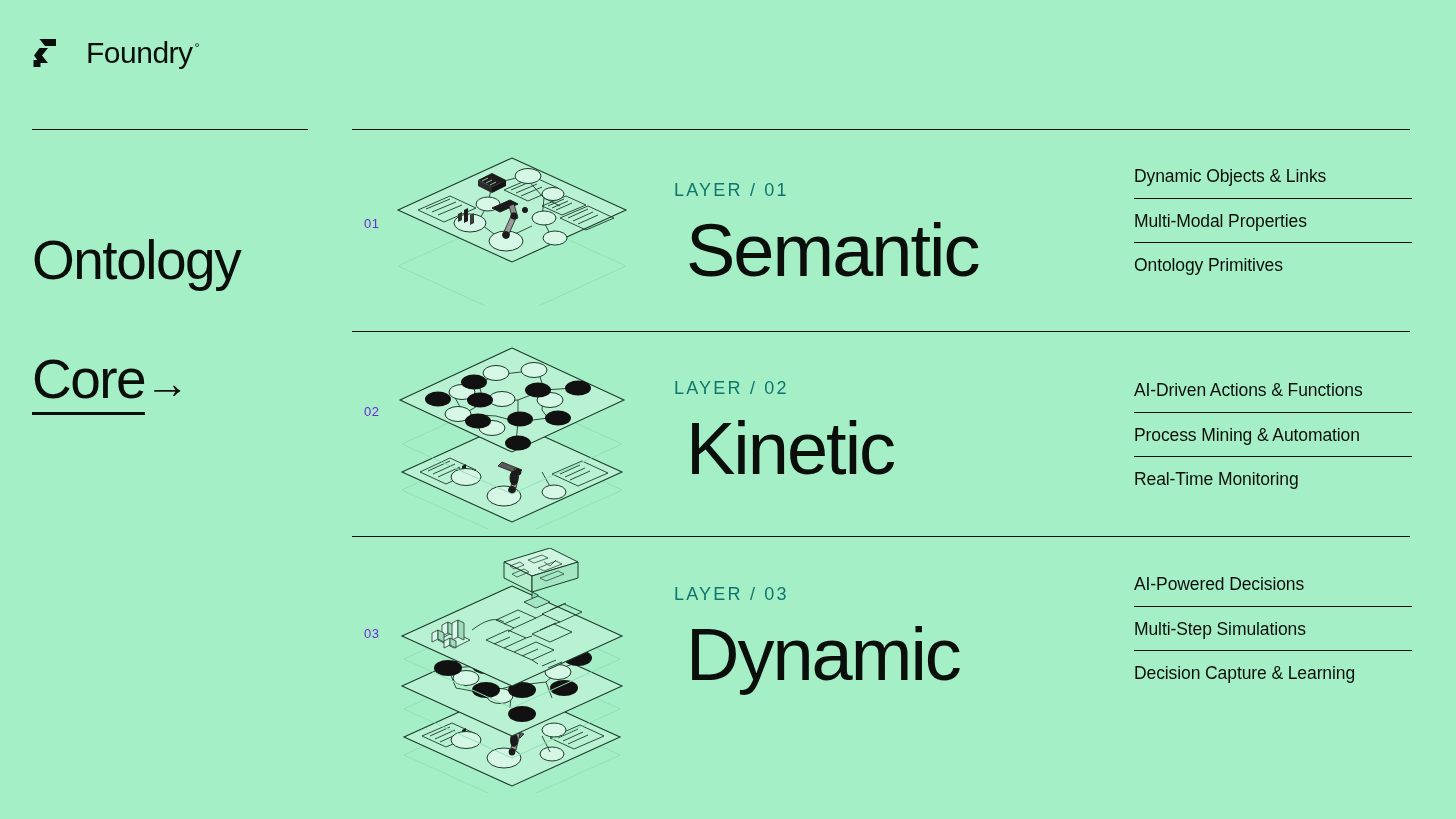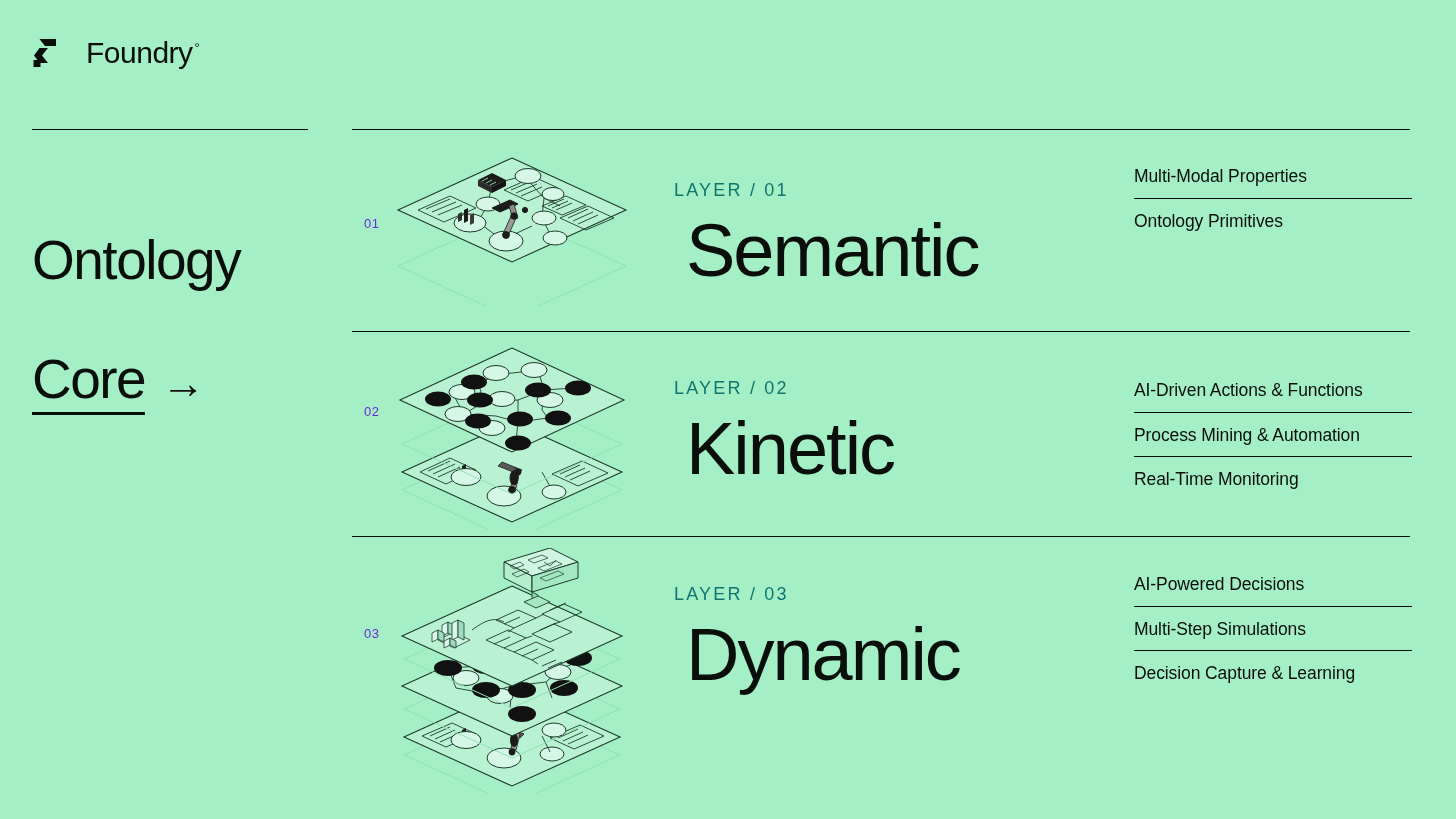--- a/index.html
+++ b/index.html
@@ -68,21 +68,21 @@
     font-size: 55px;
     line-height: 1.08;
     font-weight: 400;
     letter-spacing: -1.5px;
     color: #0b0f0c;
     white-space: pre-line;
   }
   .headline-l2 {
     display: flex;
     align-items: baseline;
-    gap: 16px;
+    gap: 0;
   }
   .headline-underlined {
     border-bottom: 3px solid #0b0f0c;
     padding-bottom: 2px;
     display: inline-block;
   }
   .headline-arrow {
     font-size: 44px;
     line-height: 1;
   }
@@ -263,20 +263,21 @@
         </g>
       </svg>
     </div>
 
     <div class="row-text">
       <p class="layer-eyebrow">LAYER / 01</p>
       <p class="layer-title">Semantic</p>
     </div>
 
     <div class="features">
+      <div class="feature-item">Dynamic Objects &amp; Links</div>
       <div class="feature-item">Multi-Modal Properties</div>
       <div class="feature-item last">Ontology Primitives</div>
     </div>
   </div>
 
   <div class="row row-2">
     <div class="row-index">02</div>
 
     <div class="illustration">
       <svg width="240" height="185" viewBox="0 0 240 185">

